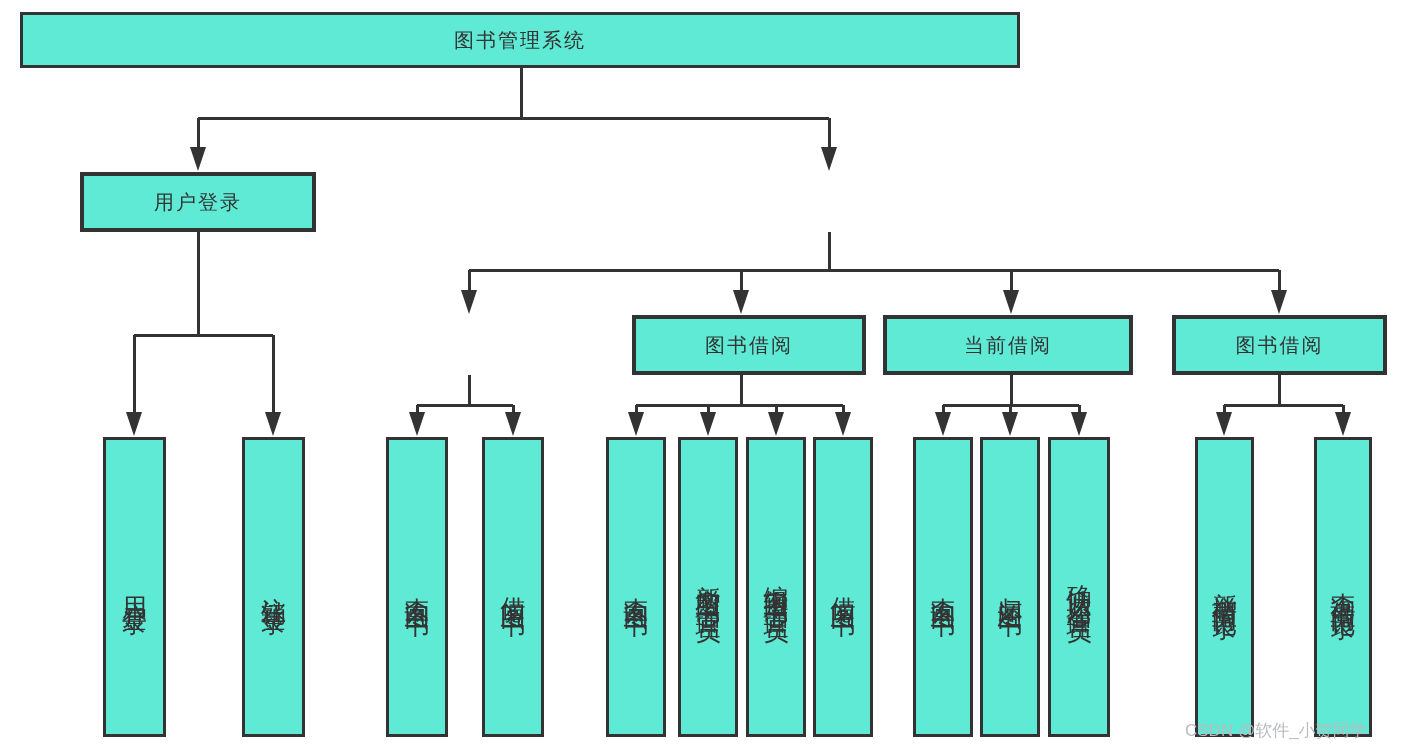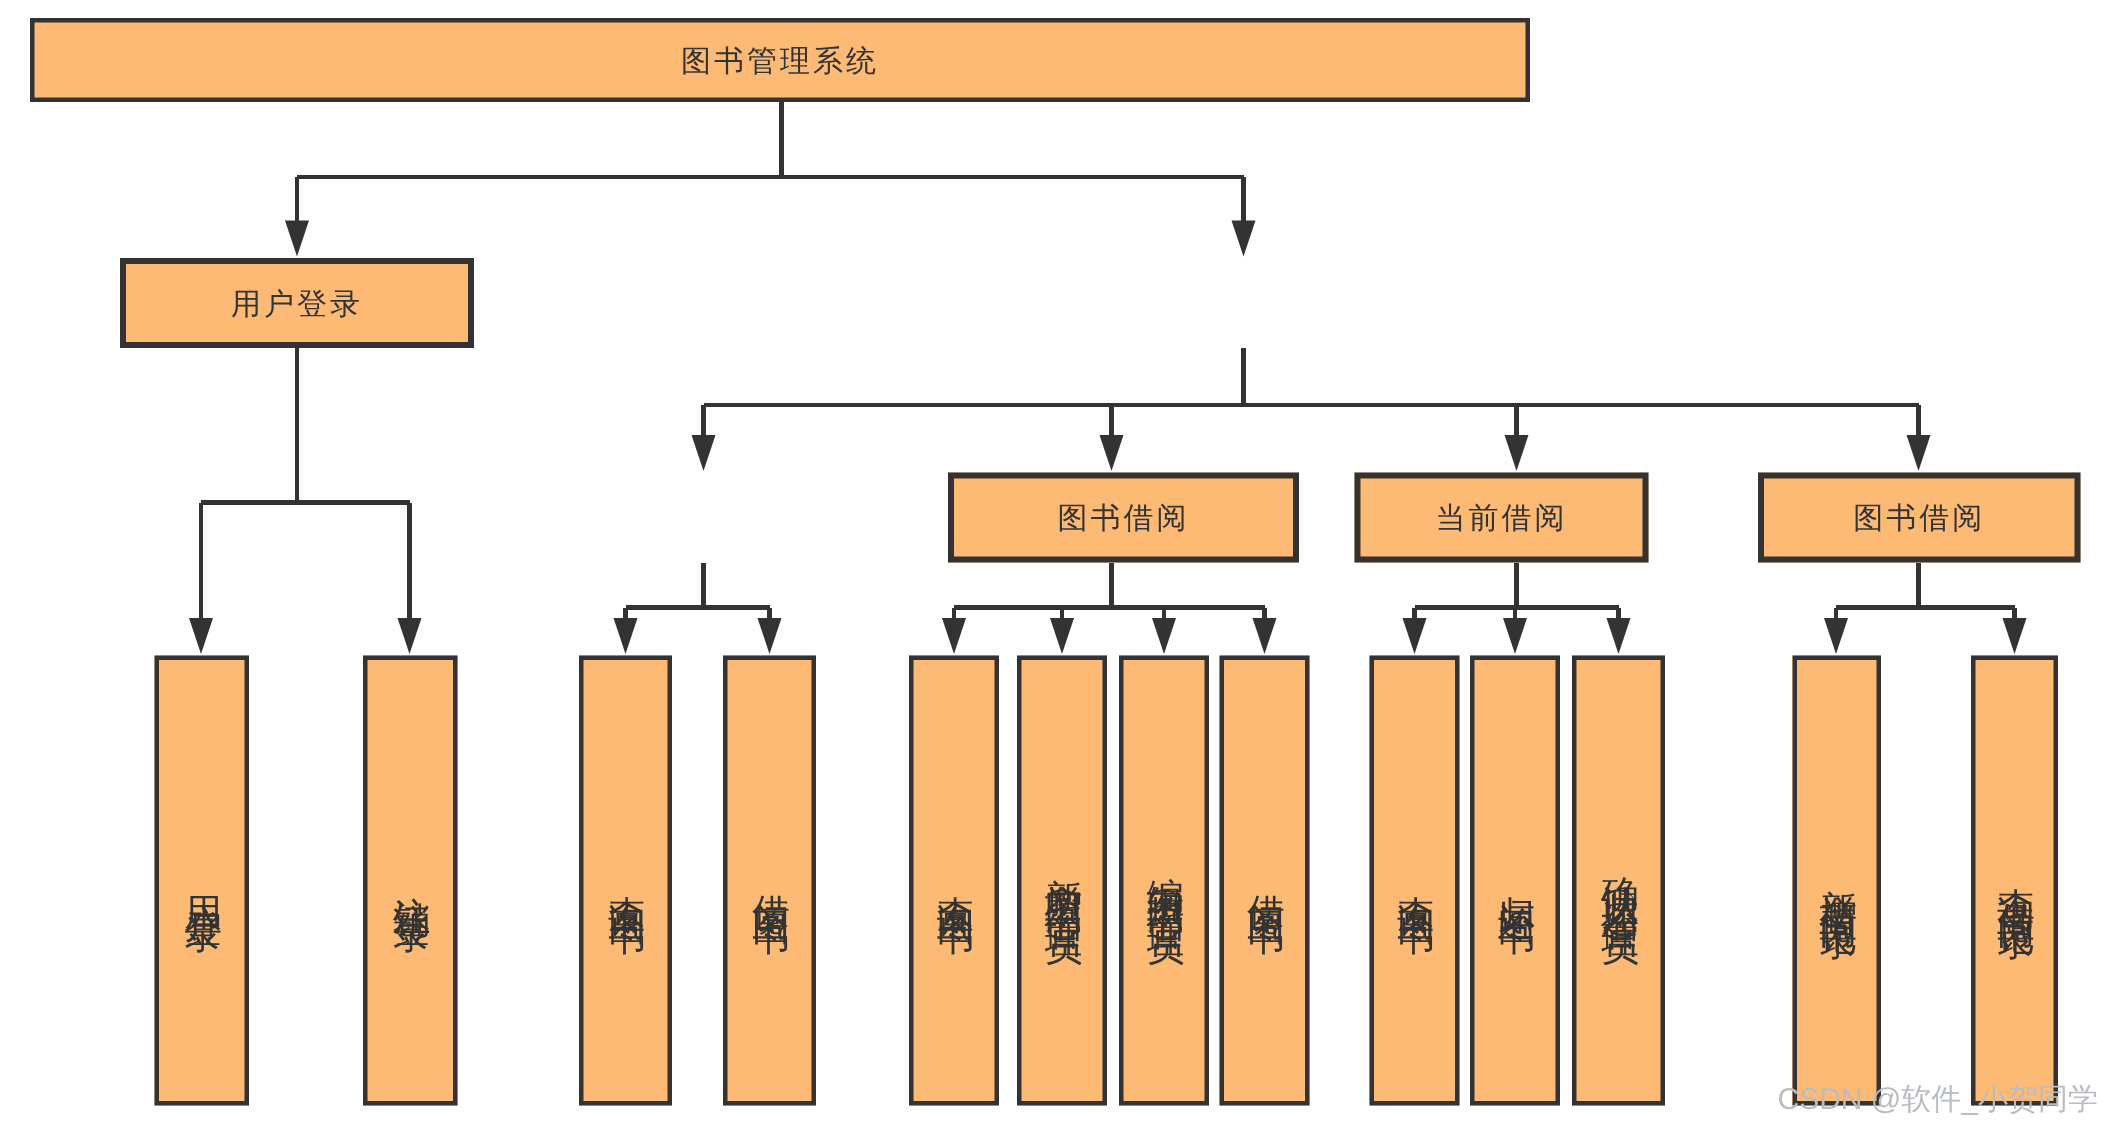--- a/index.html
+++ b/index.html
@@ -2,34 +2,34 @@
 <html><head>
 <meta charset="utf-8">
 <style>
   html,body{margin:0;padding:0;background:#ffffff;}
   #canvas{
     position:relative;width:1405px;height:747px;background:#ffffff;overflow:hidden;
     font-family:"Liberation Sans","DejaVu Sans",sans-serif;color:#333333;
   }
   #connectors{position:absolute;left:0;top:0;width:1405px;height:747px;pointer-events:none;}
   .box{
-    position:absolute;box-sizing:border-box;background:#fdba74;
+    position:absolute;box-sizing:border-box;background:#5eead4;
     border:3px solid #333333;display:flex;align-items:center;justify-content:center;
   }
   .hbox{border-width:4px;top:315px;height:60px;font-size:20px;letter-spacing:2px;}
   .rootbox{border-width:3px;left:20px;top:12px;width:1000px;height:56px;font-size:20px;letter-spacing:2px;}
   .l2box{border-width:4px;top:172px;height:60px;font-size:20px;letter-spacing:2px;}
   .vbox{border-width:3px;top:437px;height:300px;}
   .vtext{
     writing-mode:vertical-rl;text-orientation:upright;
     font-size:25px;line-height:1;letter-spacing:5px;white-space:nowrap;
   }
   .watermark{
     position:absolute;left:1185px;top:719px;width:220px;
-    font-size:20px;letter-spacing:0px;color:#b9bcc0;white-space:nowrap;z-index:5;
+    font-size:17px;letter-spacing:0px;color:#b9bcc0;white-space:nowrap;z-index:5;
   }
 </style>
 </head>
 <body>
 
 <div id="canvas">
 
   <svg id="connectors" width="1405" height="747" viewBox="0 0 1405 747" shape-rendering="crispEdges">
     <g stroke="#333333" stroke-width="3" fill="none">
 
@@ -74,21 +74,21 @@
     <span>图书管理系统</span>
   </div>
 
   <div class="box l2box" style="left:80px;width:236px;">
     <span>用户登录</span>
   </div>
 
   <div class="box hbox" style="left:632px;width:234px;">
     <span>图书借阅</span>
   </div>
-  <div class="box hbox" style="left:903px;width:196px;">
+  <div class="box hbox" style="left:883px;width:250px;">
     <span>当前借阅</span>
   </div>
   <div class="box hbox" style="left:1172px;width:215px;">
     <span>图书借阅</span>
   </div>
 
   <div class="box vbox" style="left:103px;width:63px;">
     <span class="vtext">用户登录</span>
   </div>
   <div class="box vbox" style="left:242px;width:63px;">

